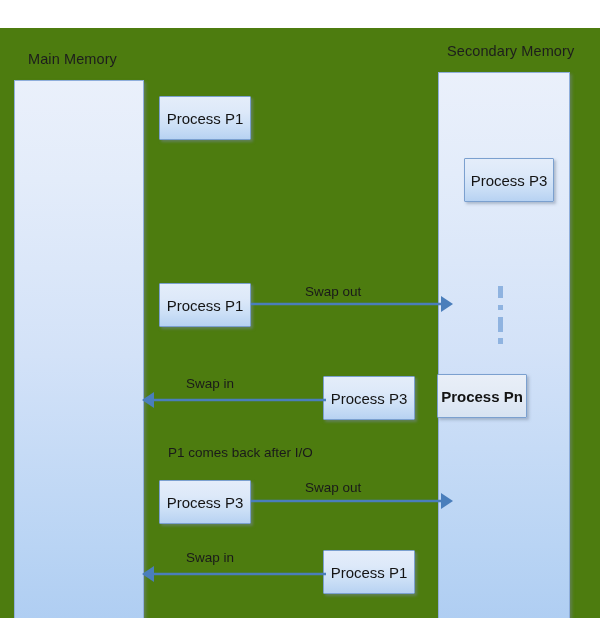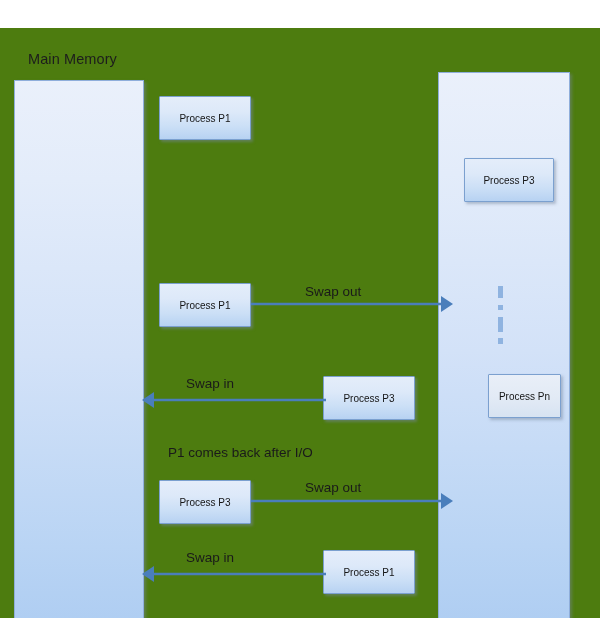--- a/index.html
+++ b/index.html
@@ -45,38 +45,38 @@
     position: absolute;
     box-sizing: border-box;
     border: 1px solid #7ba0cf;
     border-radius: 1px;
     background: linear-gradient(to bottom, #e4edfa 0%, #dde9f9 35%, #cbdff6 70%, #b7d2f2 100%);
     box-shadow: 2px 2px 3px rgba(120,135,160,0.5);
     display: flex;
     align-items: center;
     justify-content: center;
     color: #141414;
-    font-size: 10px;
+    font-size: 15px;
     white-space: nowrap;
   }
   .proc-box.flat {
     background: linear-gradient(to bottom, #e9eff8 0%, #e2eaf5 55%, #d7e3f2 100%);
   }
 
   
   #box-p1-top     { left: 159px; top: 68px;  width: 92px; height: 44px; }
   #box-p2-top     { left: 159px; top: 152px; width: 92px; height: 44px; }
   #box-p1-swapout { left: 159px; top: 255px; width: 92px; height: 44px; }
   #box-p3-swapin  { left: 323px; top: 348px; width: 92px; height: 44px; }
   #box-p3-swapout { left: 159px; top: 452px; width: 92px; height: 44px; }
   #box-p1-swapin  { left: 323px; top: 522px; width: 92px; height: 44px; }
 
   #box-p3-sec { left: 464px; top: 130px; width: 90px; height: 44px; }
   #box-p4-sec { left: 464px; top: 195px; width: 90px; height: 44px; }
-  #box-pn-sec { left: 488px; top: 346px; width: 73px; height: 44px; }
+  #box-pn-sec { left: 437px; top: 346px; width: 90px; height: 44px; font-weight: bold; }
 
   
   #sec-ellipsis {
     position: absolute;
     left: 498px;
     top: 258px;
     width: 5px;
     height: 62px;
   }
   #sec-ellipsis i {
@@ -122,20 +122,21 @@
   #label-swap-out-2   { left: 305px; top: 452px; }
   #label-swap-in-2    { left: 186px; top: 522px; }
 </style>
 </head>
 <body>
 
 <div id="canvas">
 
   <div class="col-title" id="main-memory-title">Main Memory</div>
 
+  <div class="col-title" id="secondary-memory-title">Secondary Memory</div>
 
   <div class="memory-col" id="main-memory-col"></div>
 
   <div class="memory-col" id="secondary-memory-col">
   </div>
 
   <div id="sec-ellipsis">
     <i></i>
       <i></i>
       <i></i>

